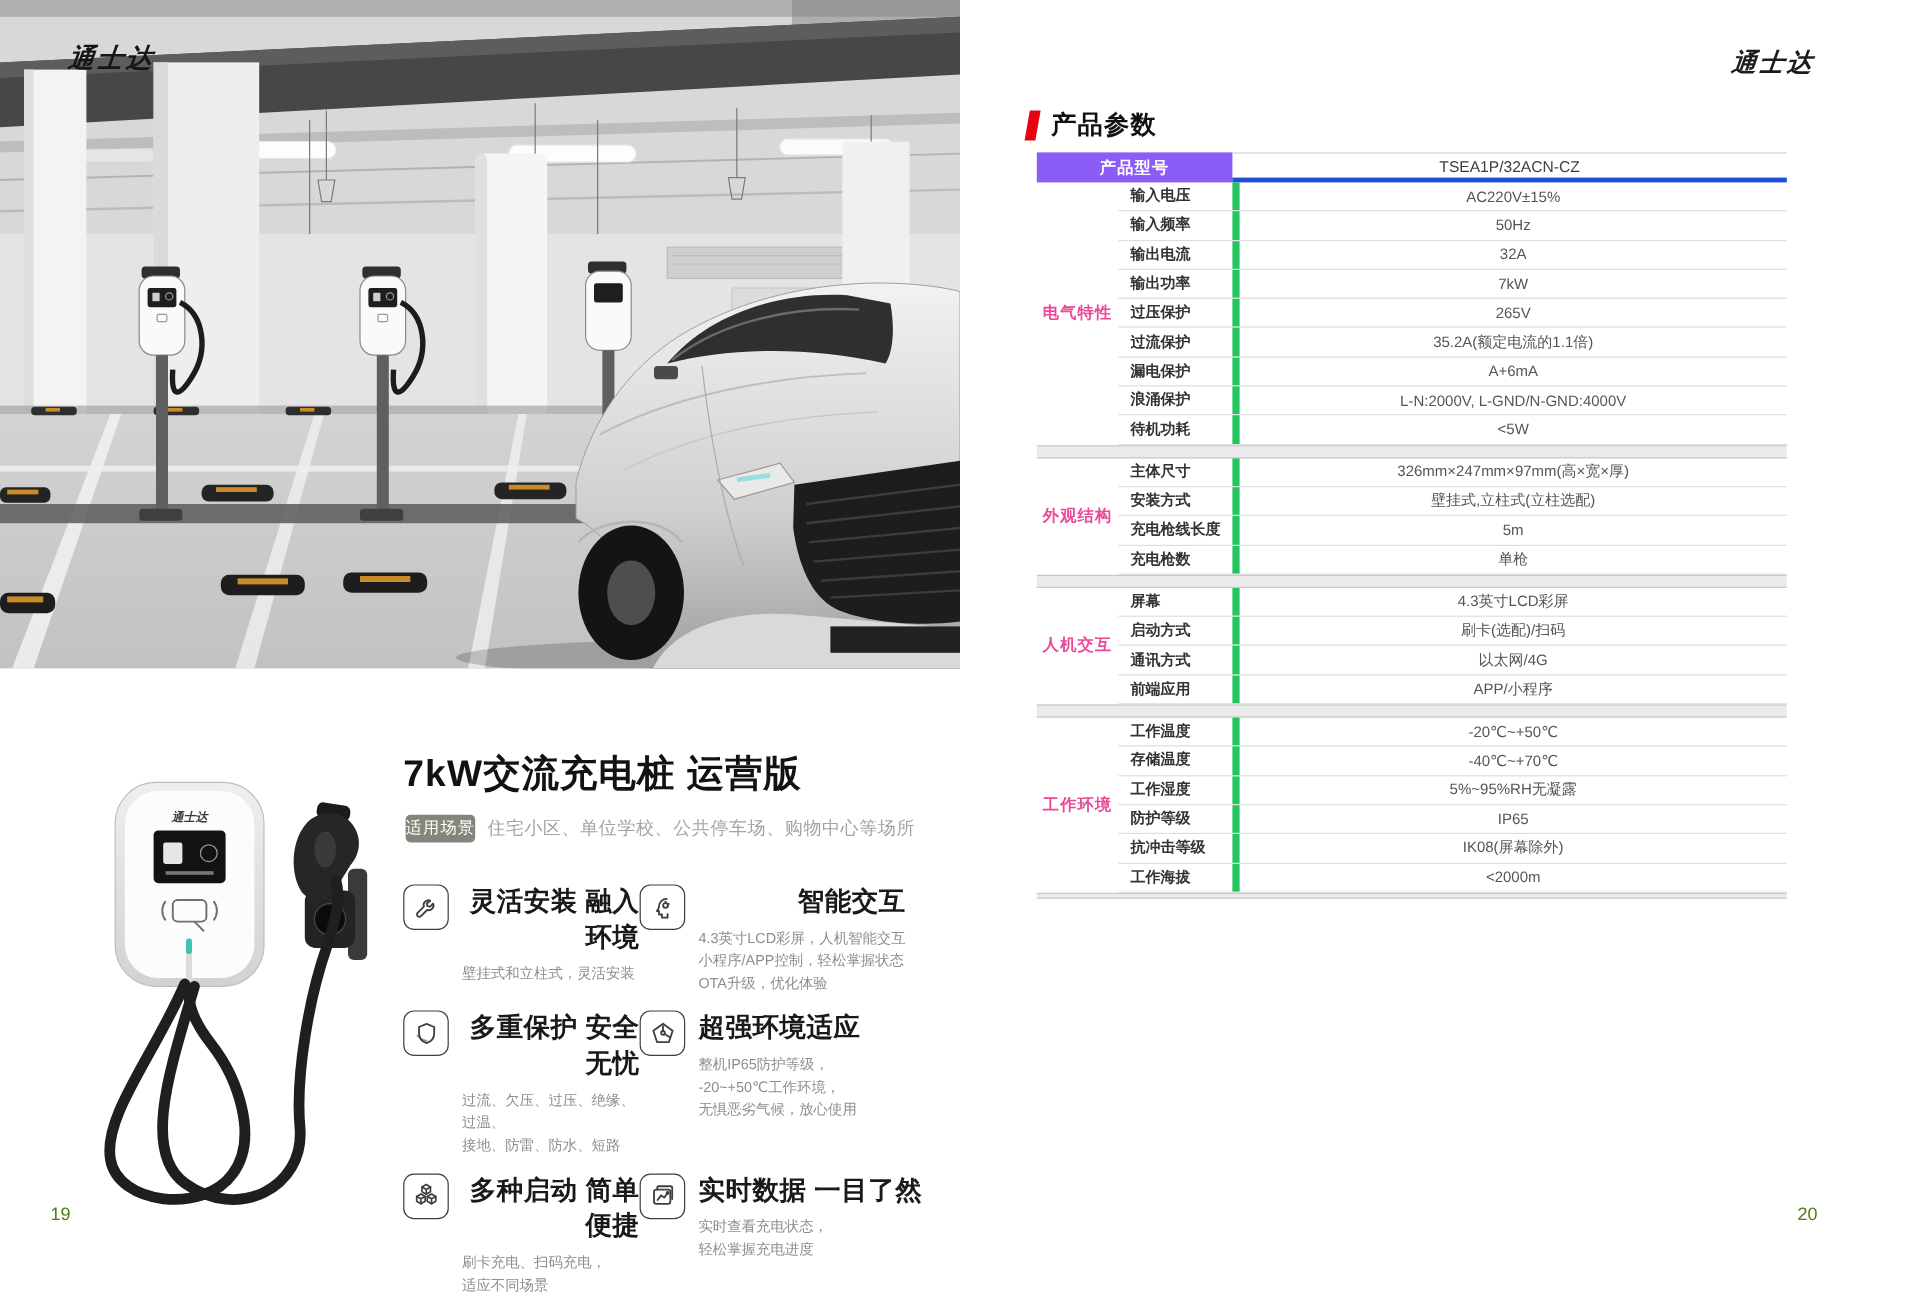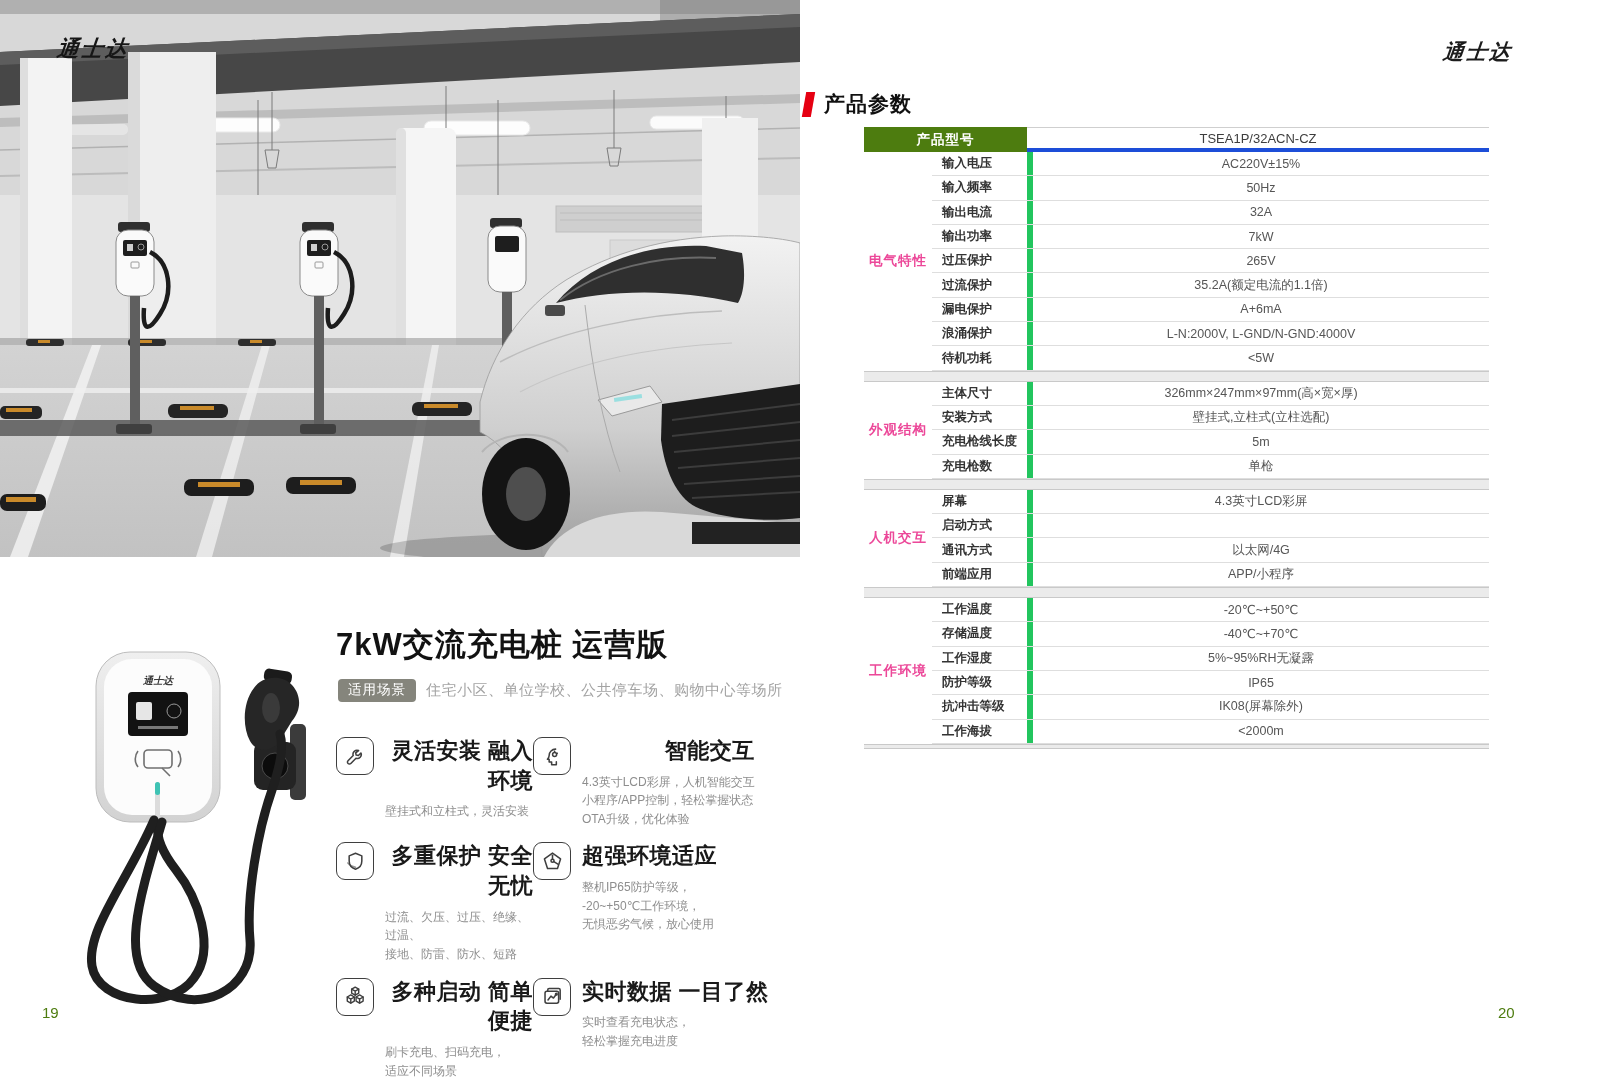--- a/index.html
+++ b/index.html
@@ -16,21 +16,21 @@
     font-size:22px;font-weight:bold;font-style:italic;color:#161616;
     transform:skewX(-6deg);letter-spacing:2px;
   }
   .product-title{
     position:absolute;left:336px;top:624px;margin:0;
     font-size:31px;font-weight:bold;color:#121212;letter-spacing:1px;
   }
   .scenario-line{position:absolute;left:338px;top:679px;display:flex;align-items:center;}
   .scenario-badge{
     display:inline-block;background:#85857c;color:#fff;
-    font-size:13.5px;padding:2px 10px 3px;border-radius:4px;letter-spacing:1px;
+    font-size:13.5px;padding:2px 0 3px;border-radius:4px;letter-spacing:1px;
   }
   .scenario-text{margin-left:10px;font-size:15px;color:#a3a3a3;letter-spacing:0.5px;}
   .features{
     position:absolute;left:336px;top:736px;width:452px;
     display:grid;grid-template-columns:197px auto;column-gap:0;row-gap:13px;
     align-items:start;
   }
   .feature{display:flex;align-items:flex-start;}
   .f-iconbox{
     flex:0 0 auto;width:36px;height:36px;border:1.7px solid #3f3f3f;border-radius:9px;
@@ -42,28 +42,28 @@
   .page-num{position:absolute;top:1004px;font-size:15px;color:#4d7c0f;}
   .page-num.left{left:42px;}
   .page-num.right{left:1498px;}
   .charger-art{position:absolute;left:58px;top:630px;}
   
   .brand-logo-right{
     position:absolute;left:1443px;top:38px;
     font-size:21px;font-weight:bold;font-style:italic;color:#1c1c1c;
     transform:skewX(-6deg);letter-spacing:2px;
   }
-  .section-header{position:absolute;left:804px;top:90px;display:flex;align-items:center;}
+  .section-header{position:absolute;left:856px;top:90px;display:flex;align-items:center;}
   .red-bar{width:9px;height:25px;background:#e60012;transform:skewX(-10deg);margin-right:11px;}
   .section-title{margin:0;font-size:21px;font-weight:bold;color:#101010;letter-spacing:1px;}
   
   .ptable{position:absolute;left:864px;top:127px;width:625px;font-size:12.5px;}
   .t-header{display:flex;height:25px;}
   .t-hlabel{
-    width:163px;background:#4d7c0f;color:#fff;font-weight:bold;font-size:13.5px;
+    width:163px;background:#8b5cf6;color:#fff;font-weight:bold;font-size:13.5px;
     display:flex;align-items:center;justify-content:center;letter-spacing:1px;
   }
   .t-hvalue{
     flex:1;display:flex;align-items:center;justify-content:center;color:#3d3d3d;
     border-top:1px solid #cfcfcf;border-bottom:4px solid #1d4ed8;font-size:13px;
   }
   .t-section{display:flex;}
   .t-group{
     width:68px;display:flex;align-items:center;justify-content:center;
     font-weight:bold;font-size:13.5px;color:#ec4899;letter-spacing:1px;
@@ -479,20 +479,21 @@
     <div class="t-sep"></div>
     <div class="t-section">
       <div class="t-group">人机交互</div>
       <div class="t-rows">
         <div class="t-row">
           <div class="t-name">屏幕</div>
           <div class="t-value">4.3英寸LCD彩屏</div>
         </div>
         <div class="t-row">
           <div class="t-name">启动方式</div>
+          <div class="t-value">刷卡(选配)/扫码</div>
         </div>
         <div class="t-row">
           <div class="t-name">通讯方式</div>
           <div class="t-value">以太网/4G</div>
         </div>
         <div class="t-row">
           <div class="t-name">前端应用</div>
           <div class="t-value">APP/小程序</div>
         </div>
       </div>

